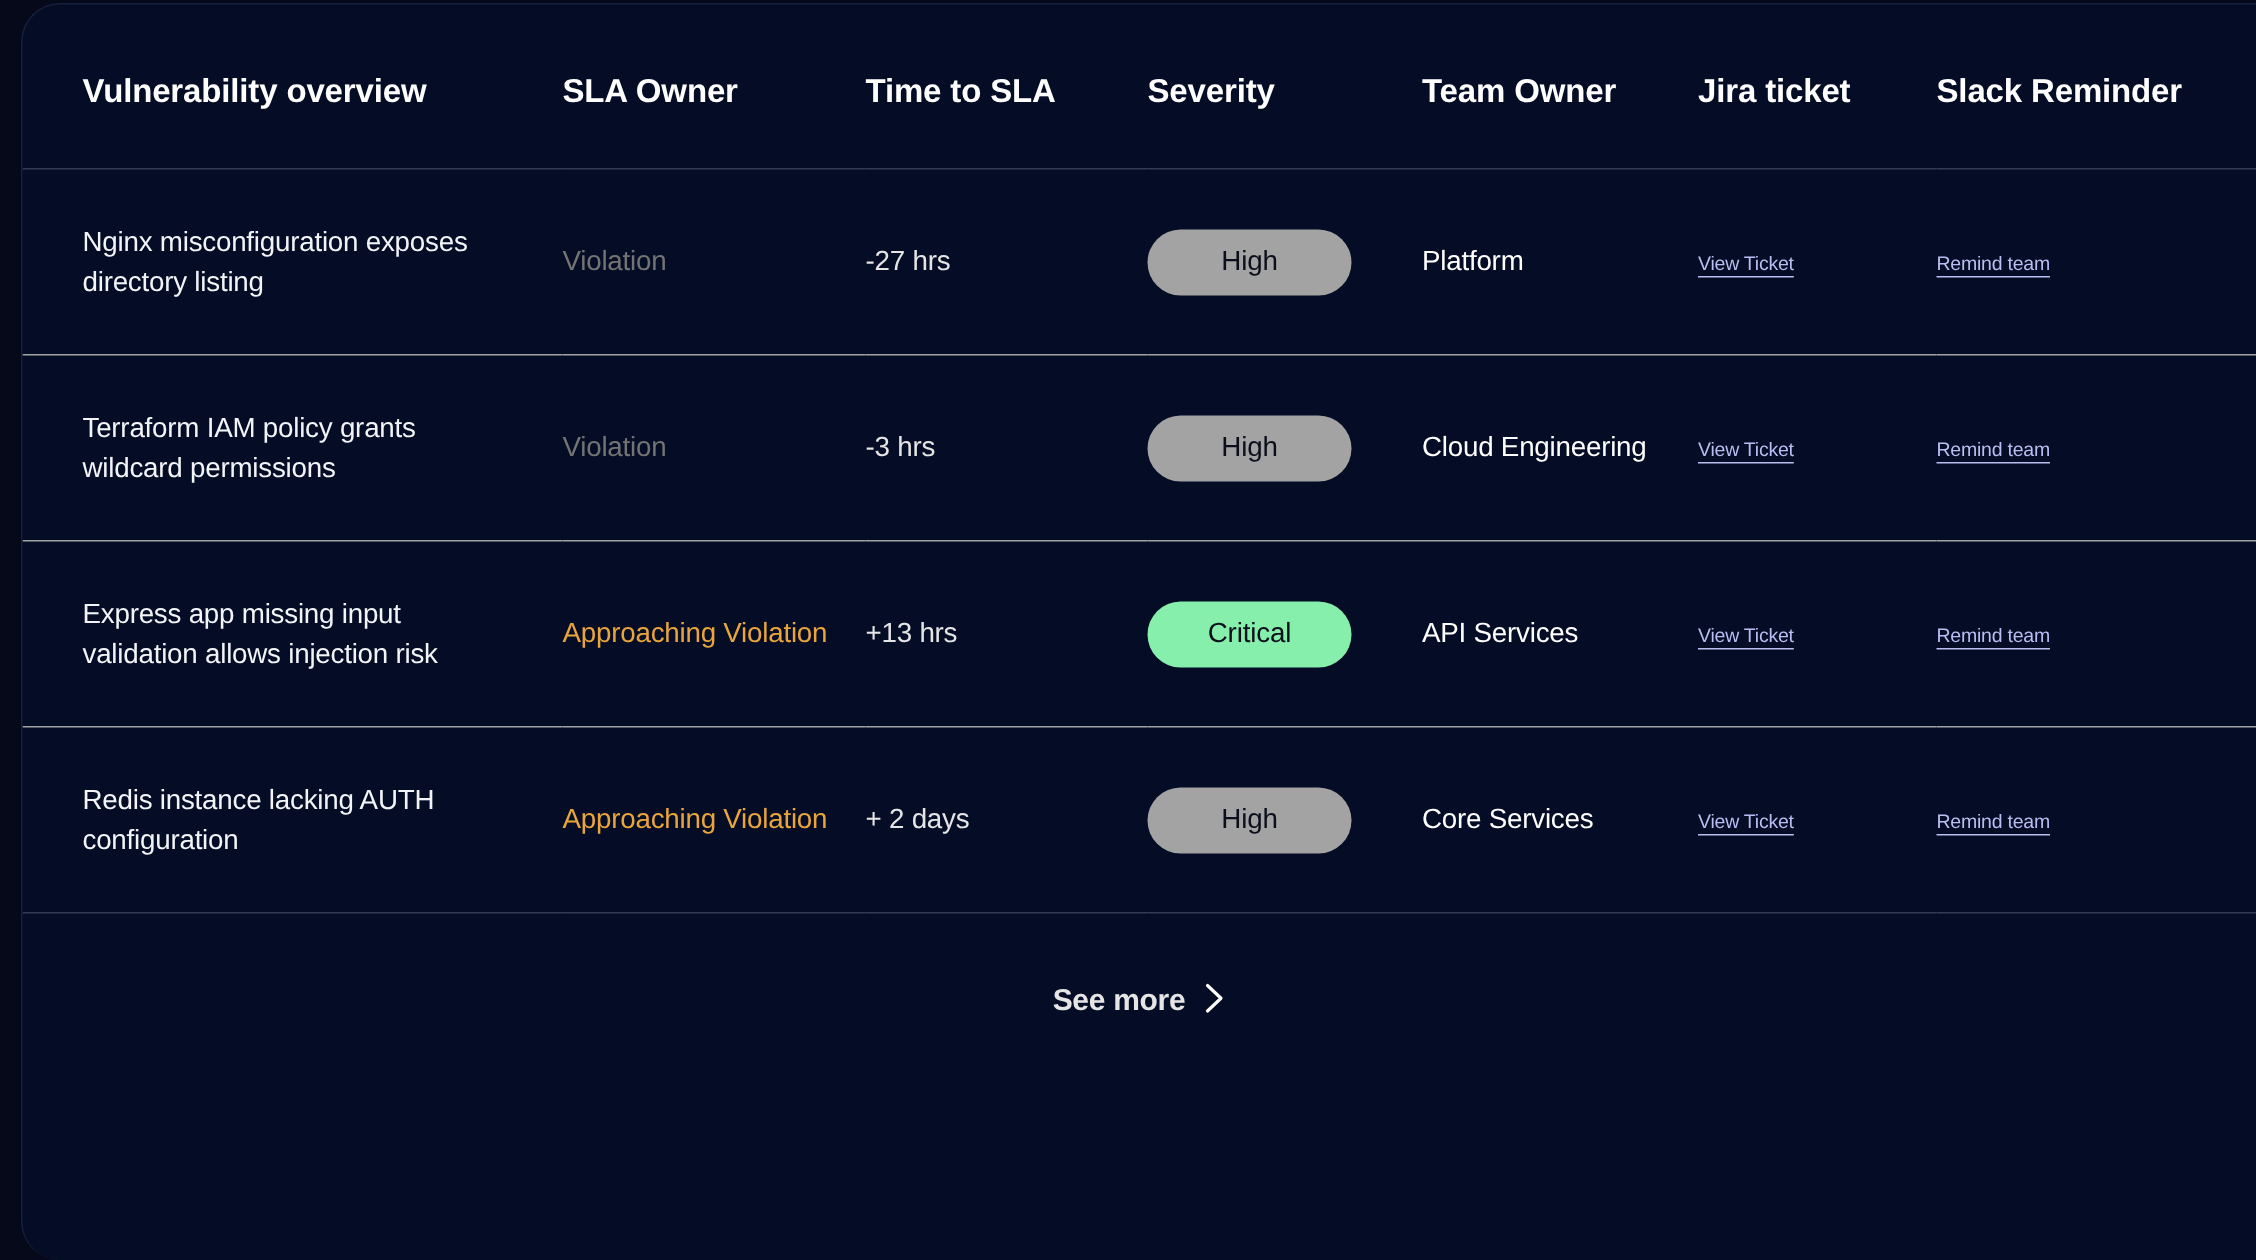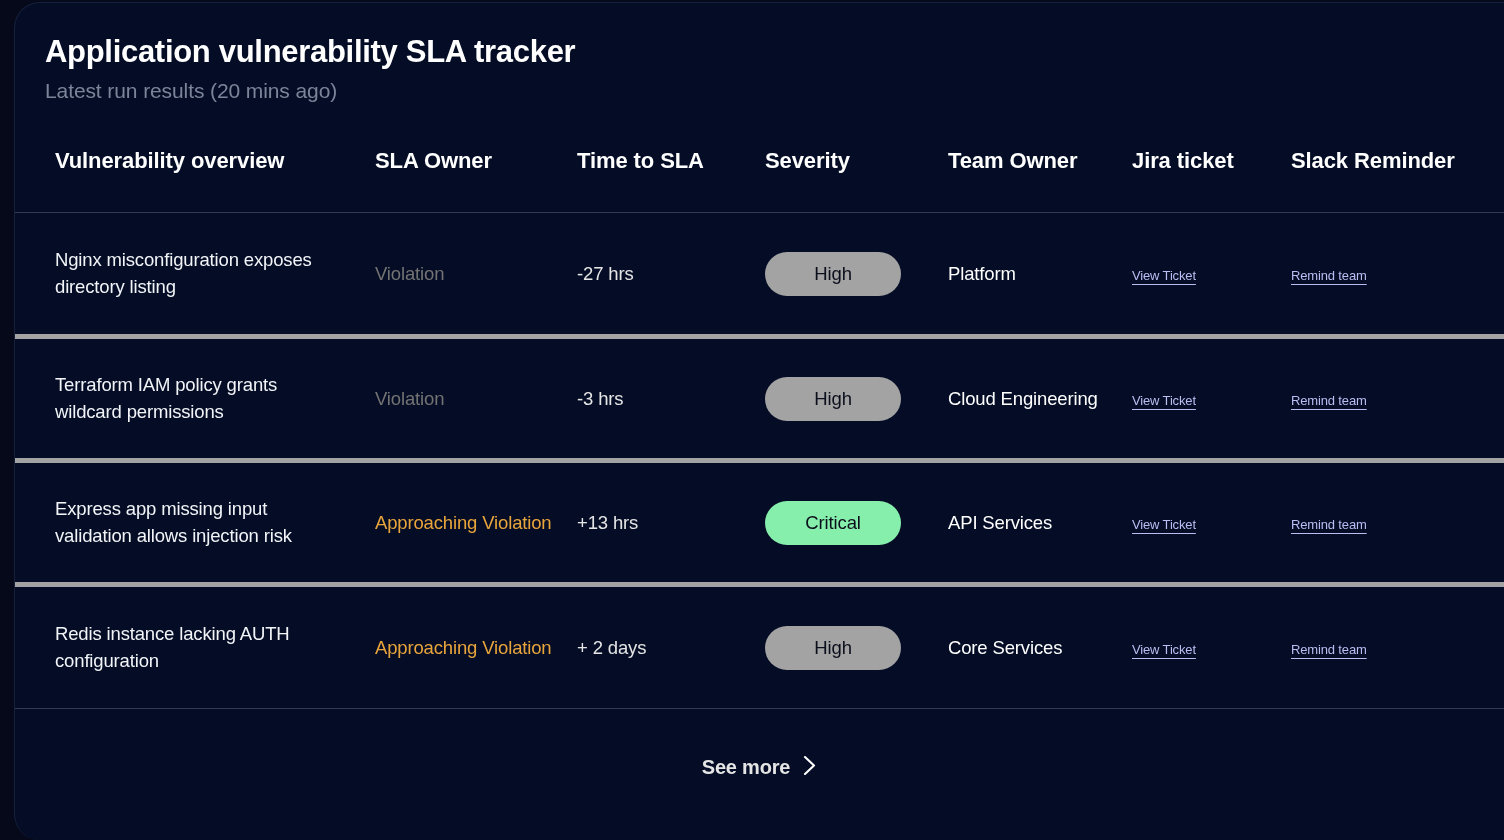--- a/index.html
+++ b/index.html
@@ -78,21 +78,21 @@
     white-space: nowrap;
   }
 
   .table thead th:first-child { padding-left: 40px; }
 
   .table thead tr {
     border-bottom: 1px solid #333c52;
   }
 
   .table tbody tr {
-    border-bottom: 5px solid #a3a3a3;
+    border-bottom: 1px solid #a3a3a3;
   }
 
   .table tbody tr:last-child { border-bottom: 1px solid #333c52; }
 
   .table tbody td {
     padding: 26px 0 26px 0;
     vertical-align: middle;
     font-size: 18.5px;
     color: #ffffff;
     letter-spacing: -0.15px;
@@ -162,24 +162,20 @@
     letter-spacing: -0.2px;
   }
 
   .chevron-right { display: block; }
 </style>
 </head>
 <body>
 
 <div class="card">
 
-  <div class="card-header">
-    <h1 class="page-title">Application vulnerability SLA tracker</h1>
-    <div class="page-subtitle">Latest run results (20 mins ago)</div>
-  </div>
 
   <table class="table">
     <colgroup>
       <col class="c-vuln">
         <col class="c-sla">
         <col class="c-time">
         <col class="c-sev">
       <col class="c-team">
         <col class="c-jira">
         <col class="c-slack">

